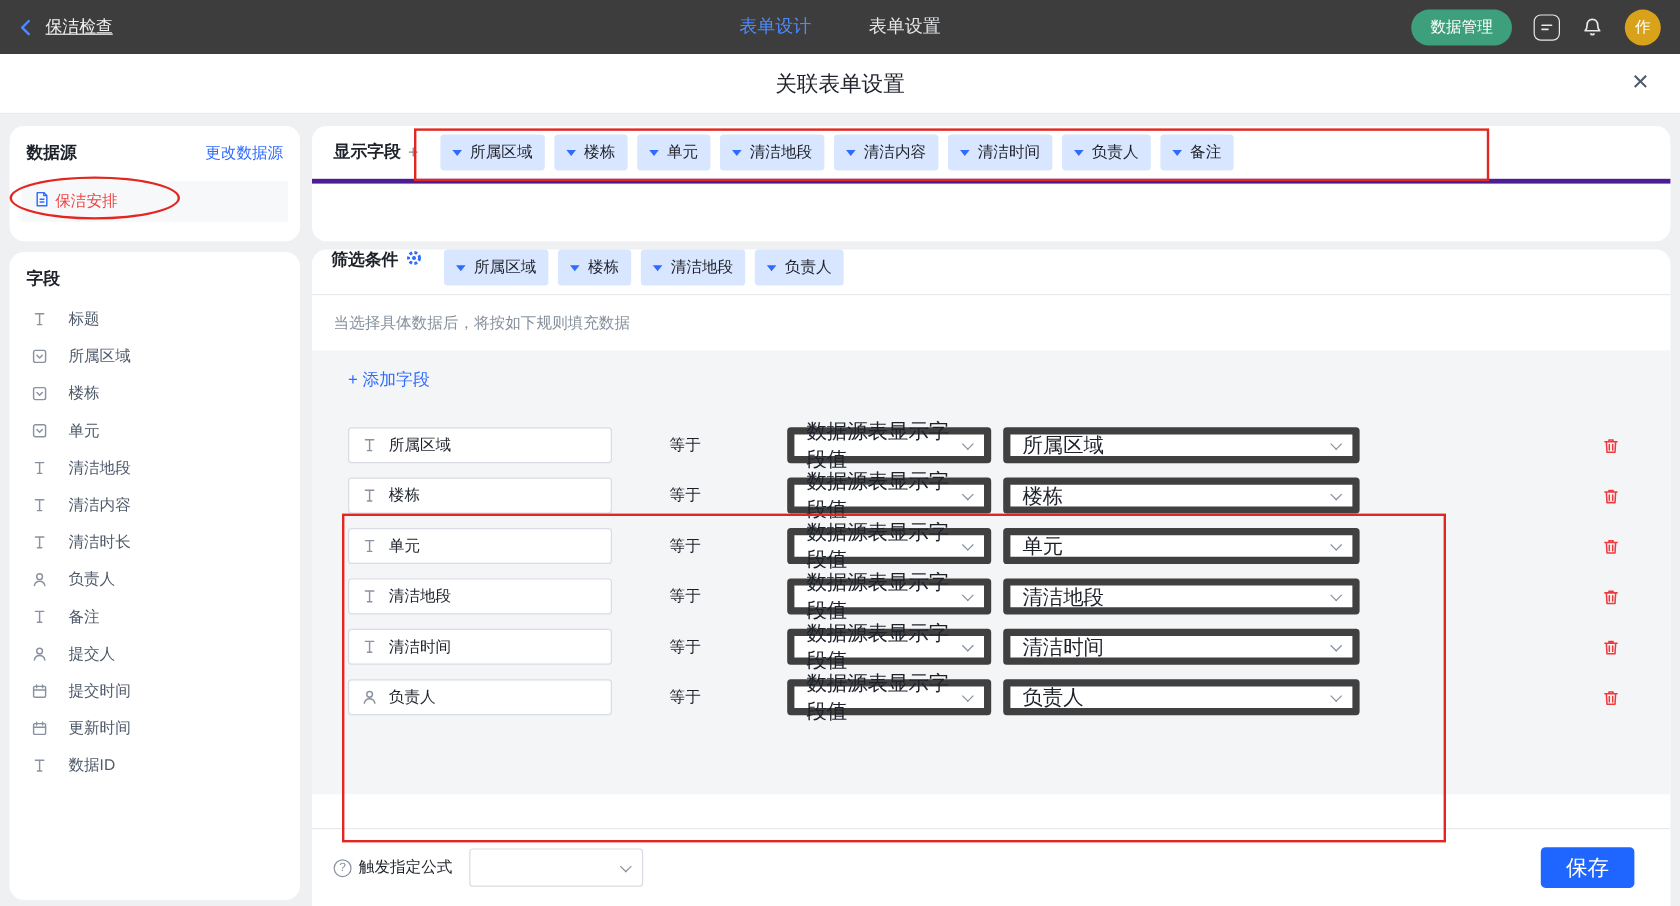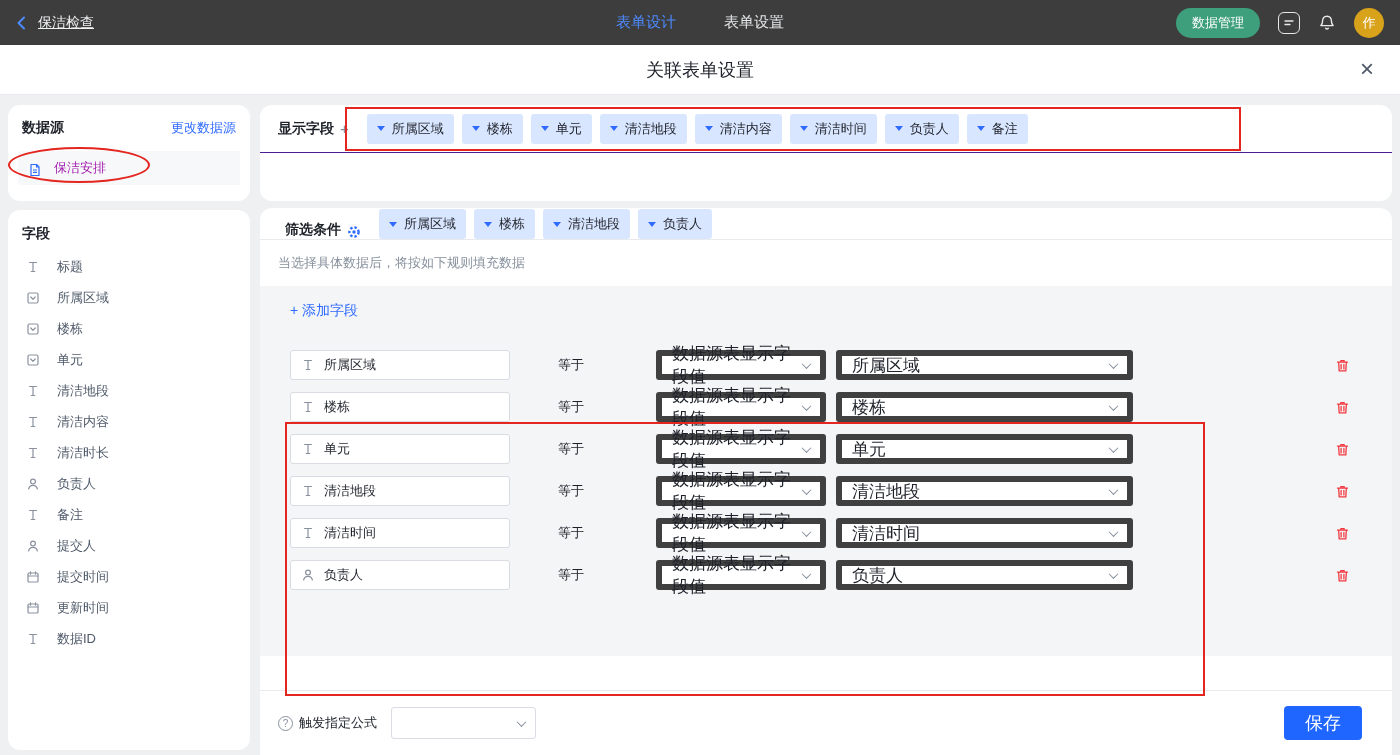--- a/index.html
+++ b/index.html
@@ -52,46 +52,46 @@
   .card { position:absolute; background:#fff; border-radius:12px; }
   .card-ds   { left:8px;  top:105px; width:242px; height:96px;  padding:14px 10px 0 10px; }
   .card-fld  { left:8px;  top:210px; width:242px; height:540px; padding:14px 10px 0 10px; }
   .card-top  { left:260px; top:105px; width:1132px; height:96px; }
   .card-main { left:260px; top:208px; width:1132px; height:547px; }
   .bold-label { font-size:14px; font-weight:bold; color:#1d2129; }
   
   .ds-head { display:flex; align-items:center; justify-content:space-between; padding:0 4px; }
   .link-blue { font-size:13px; color:#2f6bff; cursor:pointer; }
   .ds-item {
-    margin-top:14px; display:flex; align-items:flex-end; gap:12px;
-    background:#f7f8fa; padding:8px 10px; font-size:13px; color:#a21caf; cursor:pointer;
+    margin-top:14px; display:flex; align-items:flex-start; gap:4px;
+    background:#f7f8fa; padding:8px 10px; font-size:13px; color:#ef4444; cursor:pointer;
   }
   
   .fld-head { padding:0 4px; margin-bottom:8px; }
   .field-item {
     display:flex; align-items:center; gap:17px; height:31px; padding-left:8px;
     font-size:13px; color:#4e5969; cursor:grab; border-radius:2px;
   }
   .f-icon { display:flex; align-items:center; }
   
   .row-a, .row-b { display:flex; align-items:center; padding-left:18px; position:relative; }
-  .row-a { height:48px; border-bottom:1px solid #4c1d95; }
+  .row-a { height:48px; border-bottom:4px solid #4c1d95; }
   .row-b { height:47px; }
   .plus-gray { color:#86909c; font-size:15px; margin-left:6px; cursor:pointer; }
   .tags { display:flex; align-items:center; gap:8px; margin-left:18px; }
   .tag {
     display:flex; align-items:center; gap:7px; background:#d9e6ff; border-radius:3px;
     padding:6px 10px; font-size:13px; color:#1d2129; cursor:pointer; white-space:nowrap;
   }
   .tri { width:0; height:0; border-left:4px solid transparent; border-right:4px solid transparent;
          border-top:5px solid #2f6bff; }
   .placeholder-text { margin-left:18px; font-size:13px; color:#bcc1cb; }
   .drop-zone { flex:1; align-self:stretch; display:flex; align-items:center; cursor:default; }
   
-  .row-c { height:32px; display:flex; align-items:flex-end; padding-left:25px; border-bottom:1px solid #e8eaed; }
+  .row-c { height:38px; display:flex; align-items:flex-start; padding-left:16px; border-bottom:1px solid #e8eaed; }
   .gear { margin-left:6px; display:flex; align-items:center; cursor:pointer; }
   .row-hint { height:46px; display:flex; align-items:center; padding-left:18px;
               font-size:13px; color:#86909c; }
   
   .gray-panel { position:relative; background:#f4f5f7; height:370px; padding:16px 0 0 18px; }
   .add-field { font-size:14px; color:#2f6bff; cursor:pointer; width:fit-content; margin-left:12px; }
   .rules { margin-top:24px; }
   .rule-row { display:flex; align-items:center; height:42px; padding-left:12px; }
   .rule-field {
     width:220px; height:30px; background:#fff; border:1px solid #d9dce3; border-radius:3px;

